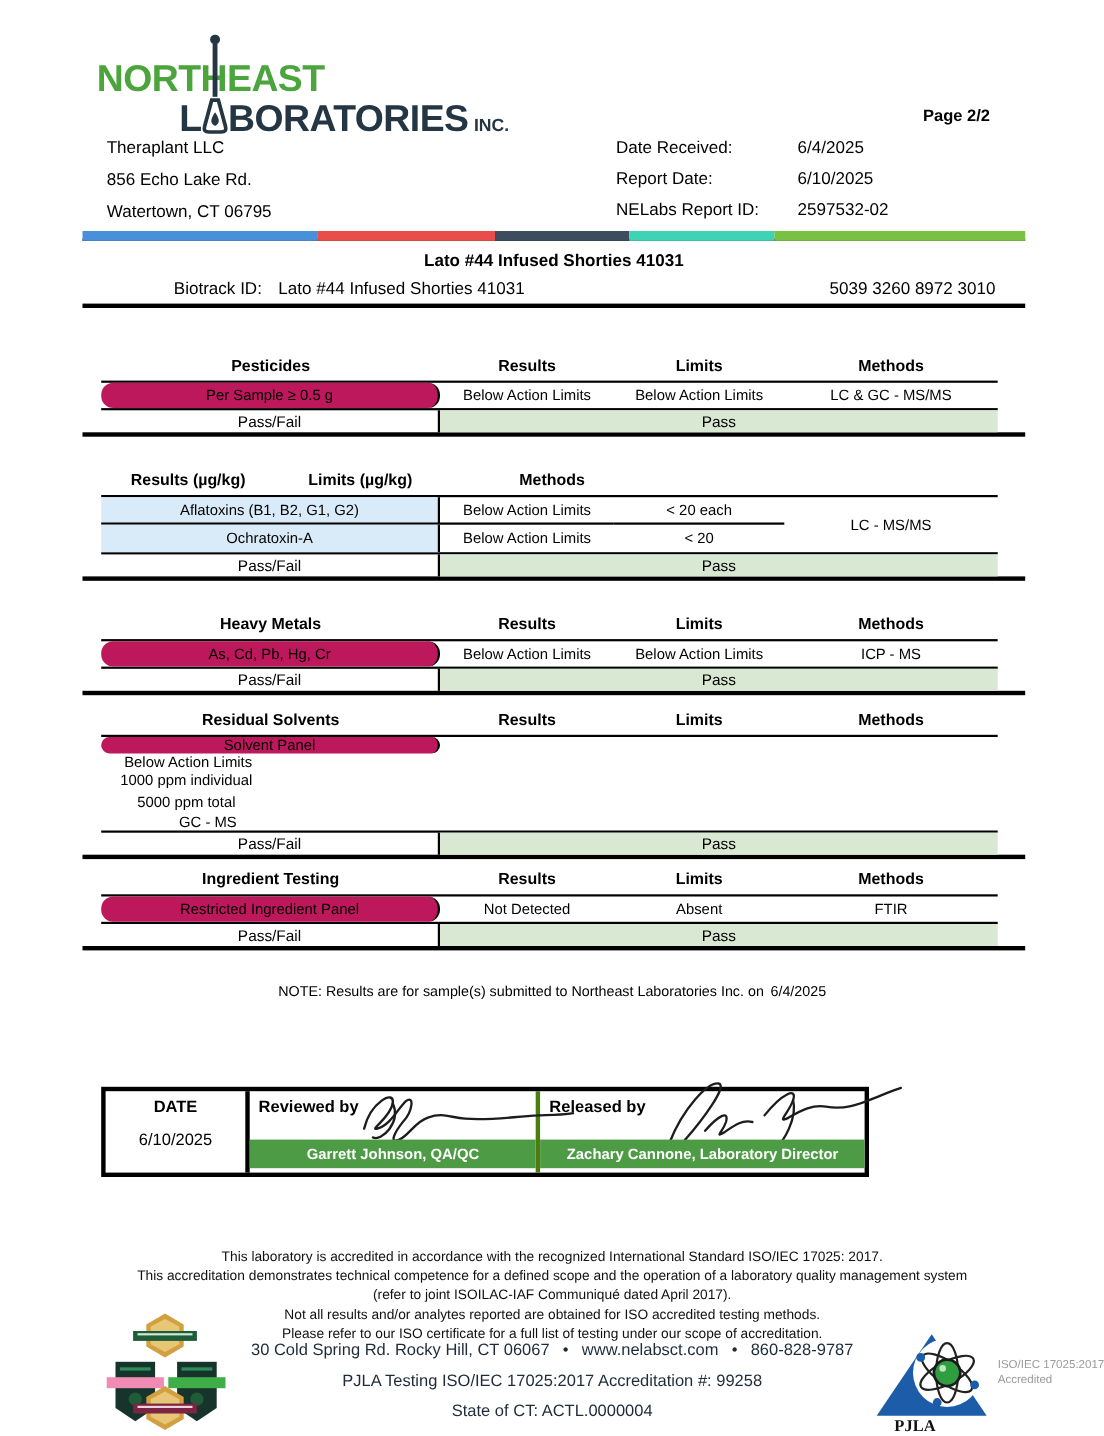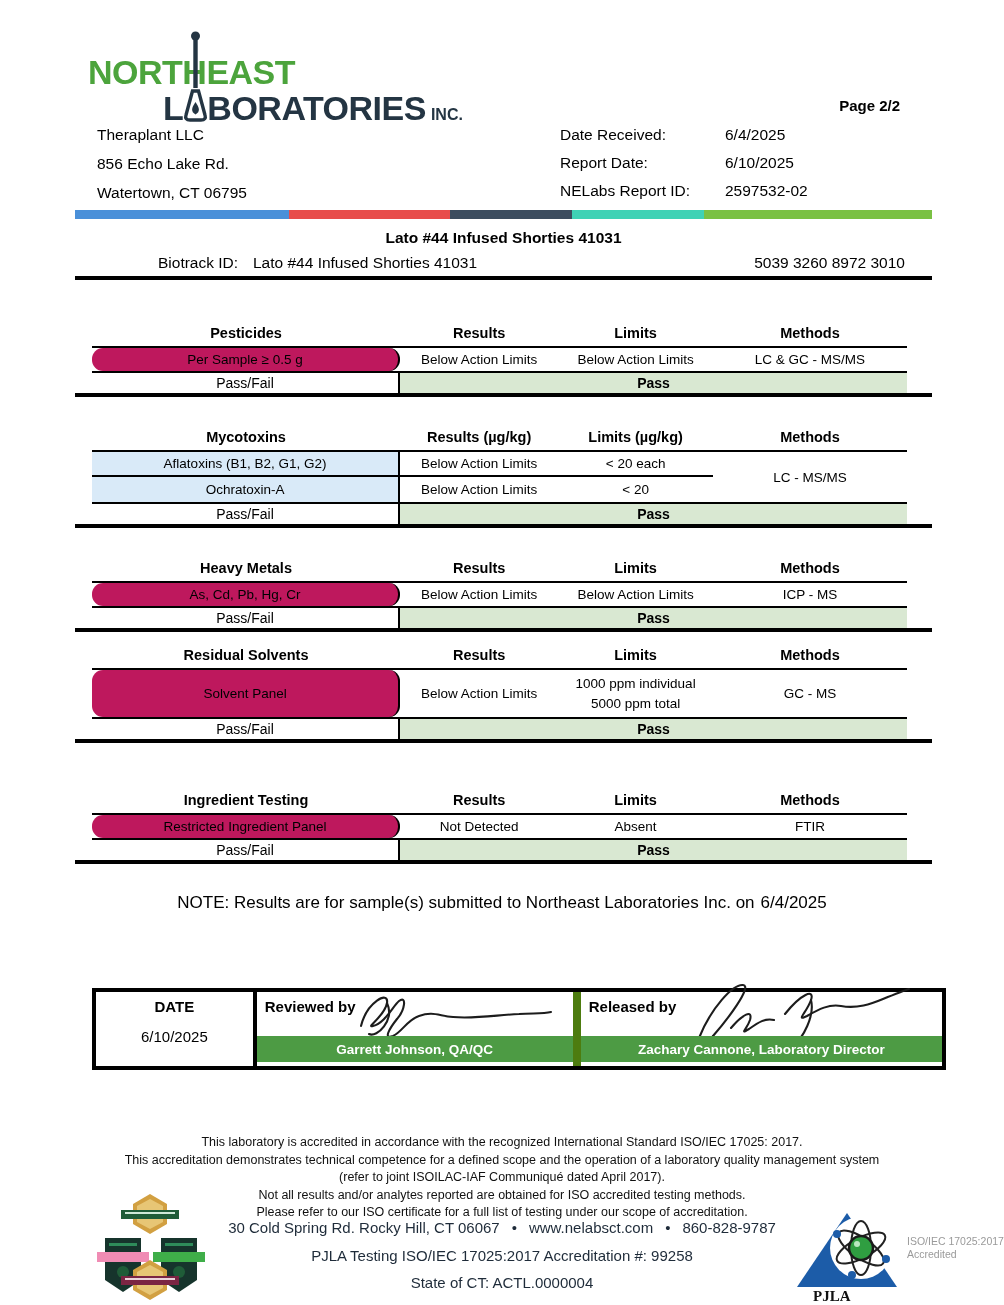--- a/index.html
+++ b/index.html
@@ -48,38 +48,38 @@
   .rtable .inner { margin:0 25px 0 17px; }
   .cols { display:flex; }
   .c1 { width:37.8%; } .c2 { width:19.4%; } .c3 { width:19.0%; } .c4 { width:23.8%; }
   .cmerge { width:62.2%; }
   .cell { display:flex; align-items:center; justify-content:center; text-align:center; }
   .hrow { height:28px; font-size:14.5px; font-weight:bold; border-bottom:2.5px solid #000; }
   .drow { min-height:25px; font-size:13.5px; border-bottom:2px solid #000; }
   .drow .c1 { background:#be185d; border-right:2.5px solid #000;border-radius:11px; }
   .prow { height:20px; font-size:14px; }
   .prow .c1 { border-right:2.5px solid #000; }
-  .prow .cmerge { background:#d9e8d2;font-weight:bold; }
-  .tall { min-height:49px; }
+  .prow .cmerge { background:#d9e8d2; }
+  .tall { min-height:49px;flex-direction:column; }
   .myco-grid { display:grid; grid-template-columns:37.8% 19.4% 19% 23.8%; border-bottom:2px solid #000; font-size:13.5px; }
   .myco-grid .g-analyte { background:#d9eaf8; border-right:2.5px solid #000; }
   .myco-grid .gcell { min-height:25px; display:flex; align-items:center; justify-content:center; text-align:center; }
   .myco-grid .rb { border-bottom:2px solid #000; }
   .myco-grid .g-method { grid-column:4; grid-row:1 / 3; }
   .limit-2line { line-height:20px; }
 
   
-  .note { left:0; top:893px; width:1004px; text-align:center; font-size:17px; }
+  .note { left:0; top:893px; width:1004px; text-align:center; font-size:13px; }
   .note .note-date { margin-left:6px; }
 
   
-  .sigtable { left:92px; top:988px; width:854px; height:82px; border:4px solid #000; display:flex; background:#fff; }
+  .sigtable { left:92px; top:988px; width:698px; height:82px; border:4px solid #000; display:flex; background:#fff; }
   .sig-cell { position:relative; }
   .sig-date-cell { width:19%; border-right:4px solid #000; text-align:center; }
-  .sig-rev-cell { width:38.3%; border-right:8px solid #4d7c0f; }
+  .sig-rev-cell { width:38.3%; border-right:4px solid #4d7c0f; }
   .sig-rel-cell { flex:1; }
   .sig-date-label { font-weight:bold; font-size:15px; margin-top:6px; }
   .sig-date-value { font-size:15px; margin-top:13px; }
   .sig-label { position:absolute; top:6px; left:8px; font-weight:bold; font-size:15px; }
   .sig-green { position:absolute; left:0; right:0; bottom:4px; height:26px; background:#4d9b44; color:#fff; font-weight:bold; font-size:13.5px; display:flex; align-items:center; justify-content:center; }
   .sig-svg { position:absolute; overflow:visible; }
   .sig-svg.rev { left:90px; top:-6px; }
   .sig-svg.rel { left:100px; top:-16px; }
 
   
@@ -163,21 +163,20 @@
     <div class="cols prow">
       <div class="cell c1">Pass/Fail</div>
       <div class="cell cmerge">Pass</div>
     </div>
   </div>
 </div>
 
 <div class="abs rtable" style="top:424px;">
   <div class="inner">
     <div class="cols hrow">
-      <div class="cell c1">Mycotoxins</div>
       <div class="cell c2">Results (µg/kg)</div>
       <div class="cell c3">Limits (µg/kg)</div>
       <div class="cell c4">Methods</div>
     </div>
     <div class="myco-grid">
       <div class="gcell g-analyte rb">Aflatoxins (B1, B2, G1, G2)</div>
       <div class="gcell rb">Below Action Limits</div>
       <div class="gcell rb">&lt; 20 each</div>
       <div class="gcell g-method">LC - MS/MS</div>
       <div class="gcell g-analyte">Ochratoxin-A</div>

